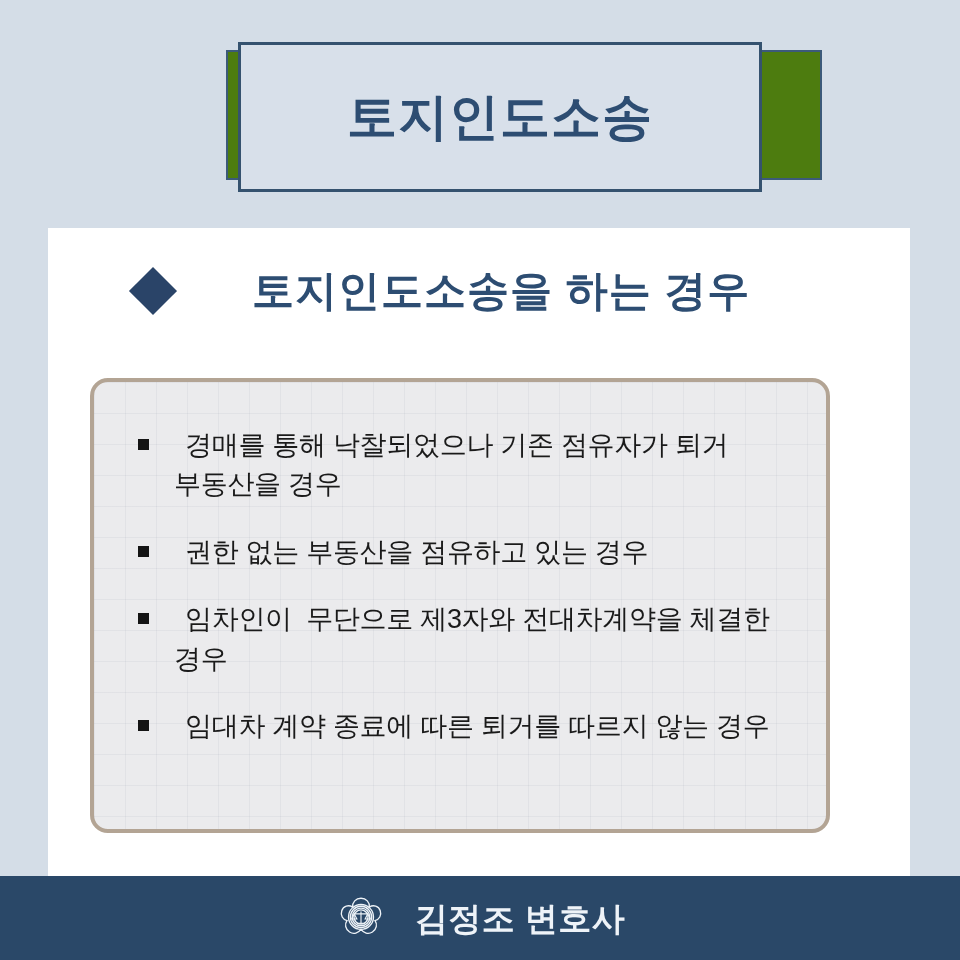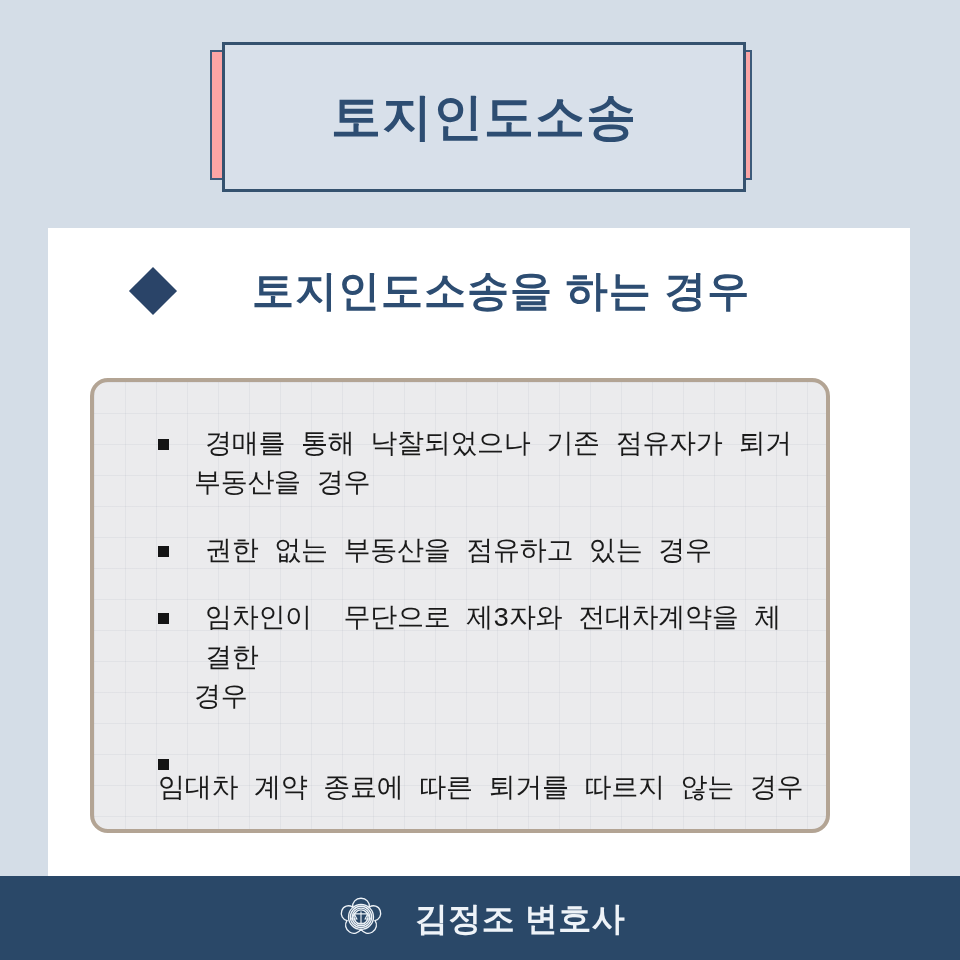--- a/index.html
+++ b/index.html
@@ -13,24 +13,24 @@
   body {
     position:relative;
     background:#d4dde7;
     font-family:"Liberation Sans","DejaVu Sans",sans-serif;
     -webkit-font-smoothing:antialiased;
   }
 
   
   #title-frame {
     position:absolute;
-    left:210px; top:50px;
-    width:542px; height:130px;
+    left:226px; top:50px;
+    width:596px; height:130px;
     border:2px solid #3c5a7a;
-    background:#fca5a5;
+    background:#4d7c0f;
   }
   #title-frame-inner {
     position:absolute;
     left:10px; top:-10px;
     width:524px; height:150px;
     border:3px solid #35526f;
     background:#d8e0ea;
     display:flex;
     align-items:center;
     justify-content:center;
@@ -85,30 +85,29 @@
     border-radius:18px;
     background:
       repeating-linear-gradient(to right,
         rgba(120,130,150,0.085) 0px, rgba(120,130,150,0.085) 1px,
         transparent 1px, transparent 31px),
       repeating-linear-gradient(to bottom,
         rgba(120,130,150,0.085) 0px, rgba(120,130,150,0.085) 1px,
         transparent 1px, transparent 31px),
       #ebebed;
     overflow:hidden;
-    padding:44px 22px 0 64px;
-    font-family:Liberation Mono, monospace;
+    padding:44px 22px 0 44px;
   }
 
   .list-item {
     display:flex;
     align-items:flex-start;
     margin-bottom:28px;
   }
-  .list-item:last-child { margin-bottom:0;flex-direction:column; }
+  .list-item:last-child { margin-bottom:0; }
 
   .bullet-square {
     width:11px; height:11px;
     background:#141414;
     flex:0 0 auto;
     margin-top:13px;
     margin-right:36px;
   }
   .item-text {
     font-size:27px;

